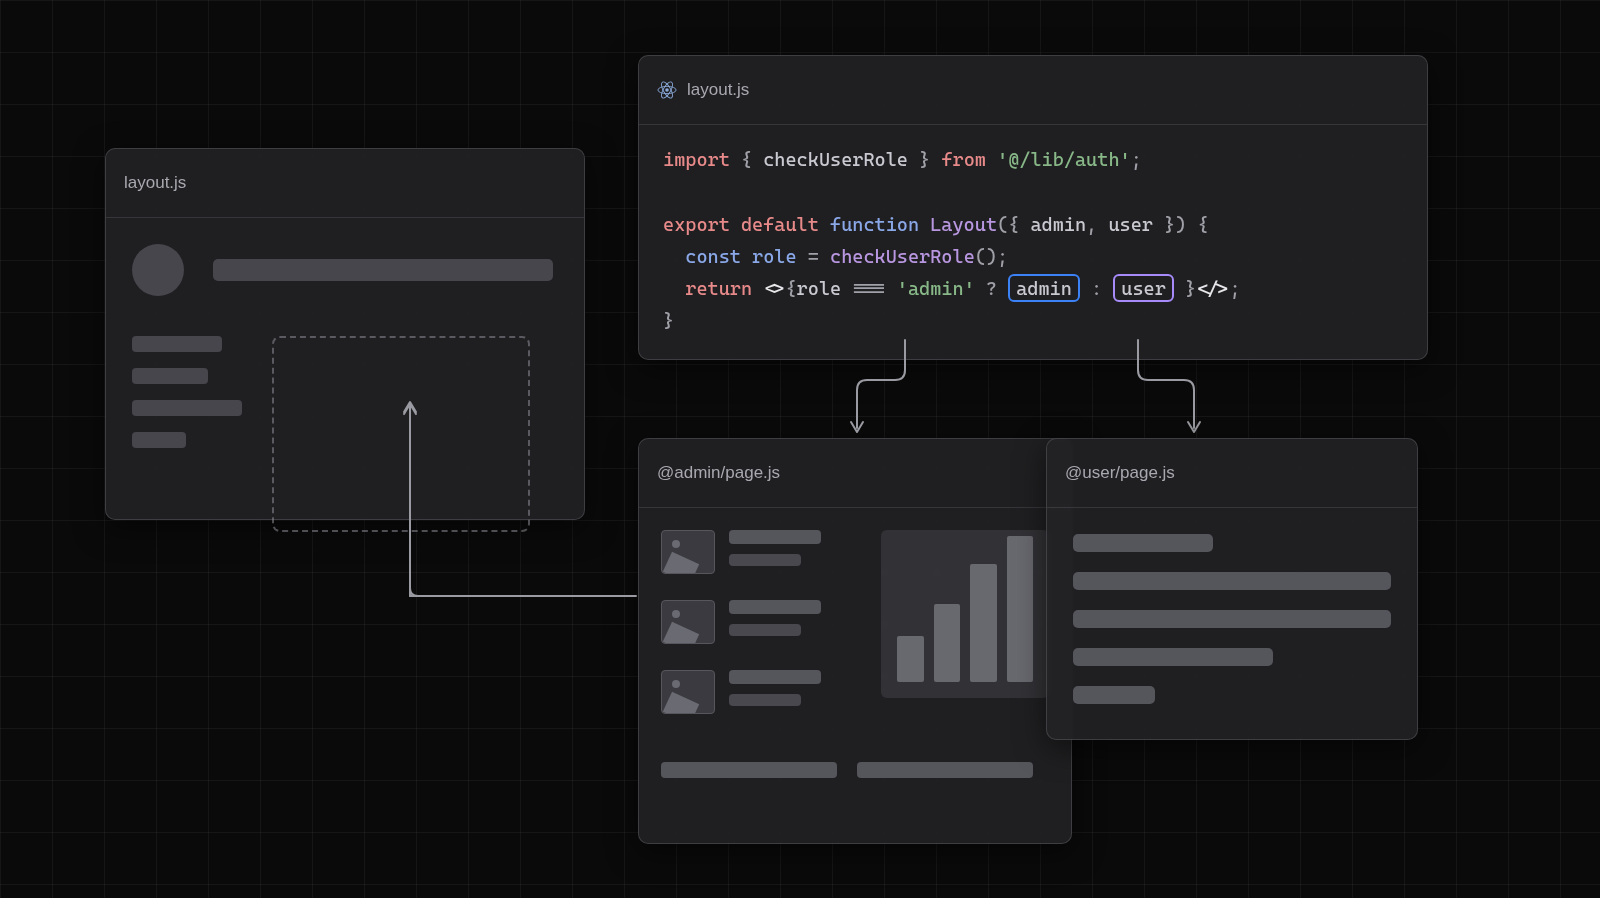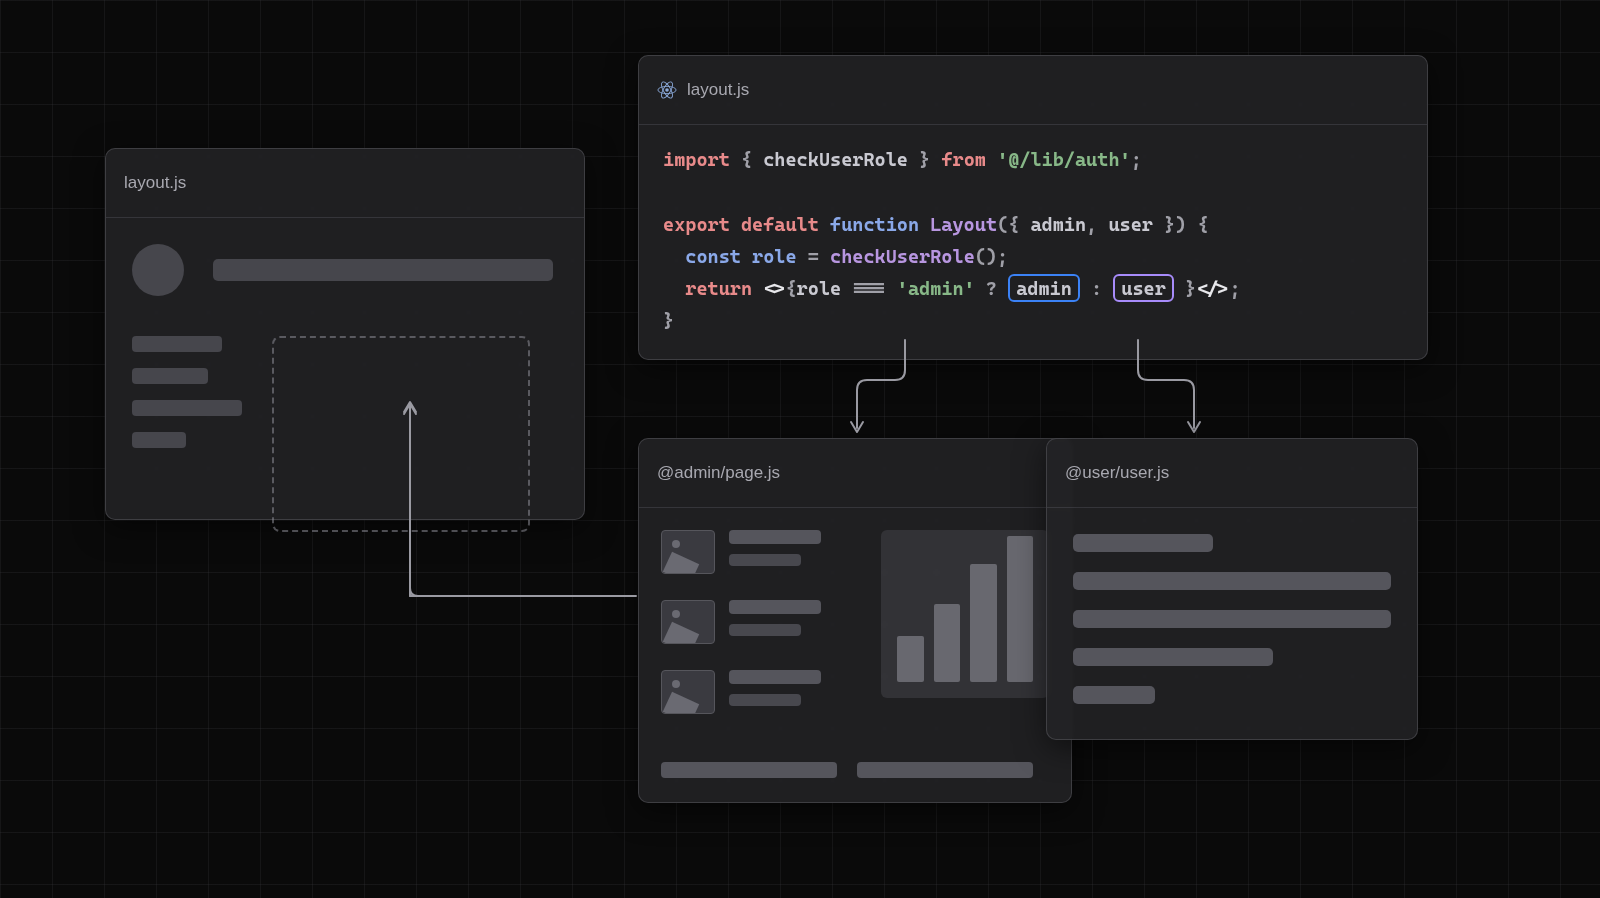--- a/index.html
+++ b/index.html
@@ -58,42 +58,41 @@
 
 
 #code-panel { left: 638px; top: 55px; width: 790px; }
 .react-icon { width: 20px; height: 20px; display: inline-block; }
 .code {
   font-size: 19px;
   line-height: 1.7;
   color: #c9c9d1;
   white-space: pre;
   padding: 18px 24px 22px 24px;
-  font-weight: bold;
 }
 .kw-red { color: #e88a8a; }
 .kw-blue { color: #8aa8e8; }
 .kw-purple { color: #b896e0; }
 .str { color: #88b888; }
 .punct { color: #a0a0a8; }
 .ident { color: #c9c9d1; }
 .white { color: #e8e8ec; }
 .box-blue {
   border: 2px solid #3b82f6;
   border-radius: 6px;
   padding: 1px 6px;
 }
 .box-purple {
   border: 2px solid #a78bfa;
   border-radius: 6px;
   padding: 1px 6px;
 }
 
 
-#admin-panel { left: 638px; top: 438px; width: 434px; height: 365px; }
+#admin-panel { left: 638px; top: 438px; width: 434px; height: 406px; }
 .admin-body { display: flex; gap: 22px; padding: 22px; }
 .admin-list { flex: 1; }
 .admin-item { display: flex; gap: 14px; margin-bottom: 26px; align-items: flex-start; }
 .thumb {
   width: 54px; height: 44px;
   background: #3a3a40;
   border: 1px solid #56565c;
   border-radius: 4px;
   position: relative;
   overflow: hidden;
@@ -221,21 +220,21 @@
       </div>
   </div>
   <div class="admin-footer">
     <div class="foot-line" style="width:176px"></div>
     <div class="foot-line" style="width:176px"></div>
   </div>
 </div>
 
 <div id="user-panel" class="panel">
   <div class="panel-header">
-    <span class="panel-title">@user/user.js</span>
+    <span class="panel-title">@user/page.js</span>
   </div>
   <div class="user-body" id="user-body">
       <div class="u-line" style="width: 140px; height: 18px;"></div>
       <div class="u-line" style="width: 318px; height: 18px;"></div>
       <div class="u-line" style="width: 318px; height: 18px;"></div>
       <div class="u-line" style="width: 200px; height: 18px; margin-top: 14px;"></div>
       <div class="u-line" style="width: 82px; height: 18px;"></div>
     </div>
 </div>
 

